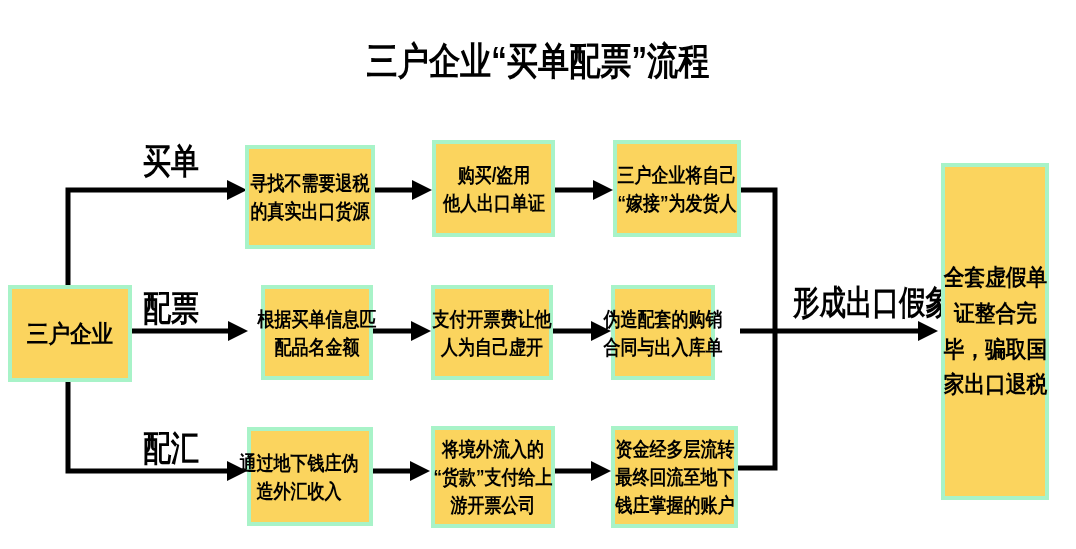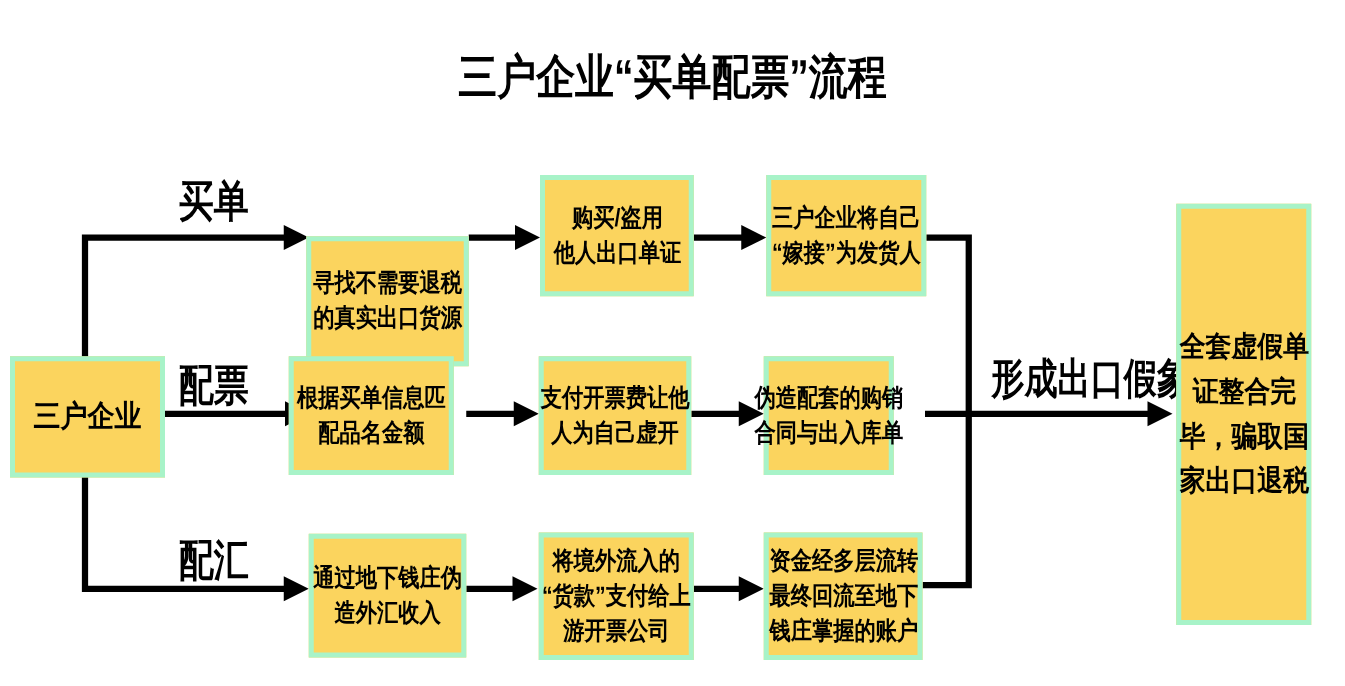--- a/index.html
+++ b/index.html
@@ -93,47 +93,47 @@
 
   <div class="label" style="left:143px; top:138px;"><span class="tx">买单</span></div>
   <div class="label" style="left:143px; top:285px;text-decoration:underline;"><span class="tx">配票</span></div>
   <div class="label" style="left:143px; top:425px;"><span class="tx">配汇</span></div>
   <div class="label merge" style="left:793px; top:280px;"><span class="tx">形成出口假象</span></div>
 
   <div class="node source" style="left:8px; top:285px; width:124px; height:97px;">
       <span class="tx">三户企业</span>
     </div>
 
-  <div class="node" style="left:245px; top:145px; width:130px; height:104px;margin-top:44px;">
+  <div class="node" style="left:245px; top:145px; width:130px; height:104px;">
       <span class="tx">寻找不需要退税
 的真实出口货源</span>
     </div>
   <div class="node" style="left:432px; top:140px; width:123px; height:97px;">
       <span class="tx">购买/盗用
 他人出口单证</span>
     </div>
   <div class="node" style="left:613px; top:140px; width:128px; height:97px;">
       <span class="tx">三户企业将自己
 “嫁接”为发货人</span>
     </div>
 
-  <div class="node" style="left:231px; top:285px; width:132px; height:95px;">
+  <div class="node" style="left:261px; top:285px; width:112px; height:95px;">
       <span class="tx">根据买单信息匹
 配品名金额</span>
     </div>
   <div class="node" style="left:431px; top:285px; width:122px; height:95px;">
       <span class="tx">支付开票费让他
 人为自己虚开</span>
     </div>
   <div class="node" style="left:611px; top:285px; width:104px; height:95px;">
       <span class="tx">伪造配套的购销
 合同与出入库单</span>
     </div>
 
-  <div class="node" style="left:247px; top:427px; width:126px; height:99px;">
+  <div class="node" style="left:247px; top:427px; width:126px; height:99px;justify-content:flex-end;">
       <span class="tx">通过地下钱庄伪
 造外汇收入</span>
     </div>
   <div class="node" style="left:431px; top:426px; width:124px; height:102px;">
       <span class="tx">将境外流入的
 “货款”支付给上
 游开票公司</span>
     </div>
   <div class="node" style="left:611px; top:426px; width:127px; height:102px;">
       <span class="tx">资金经多层流转

